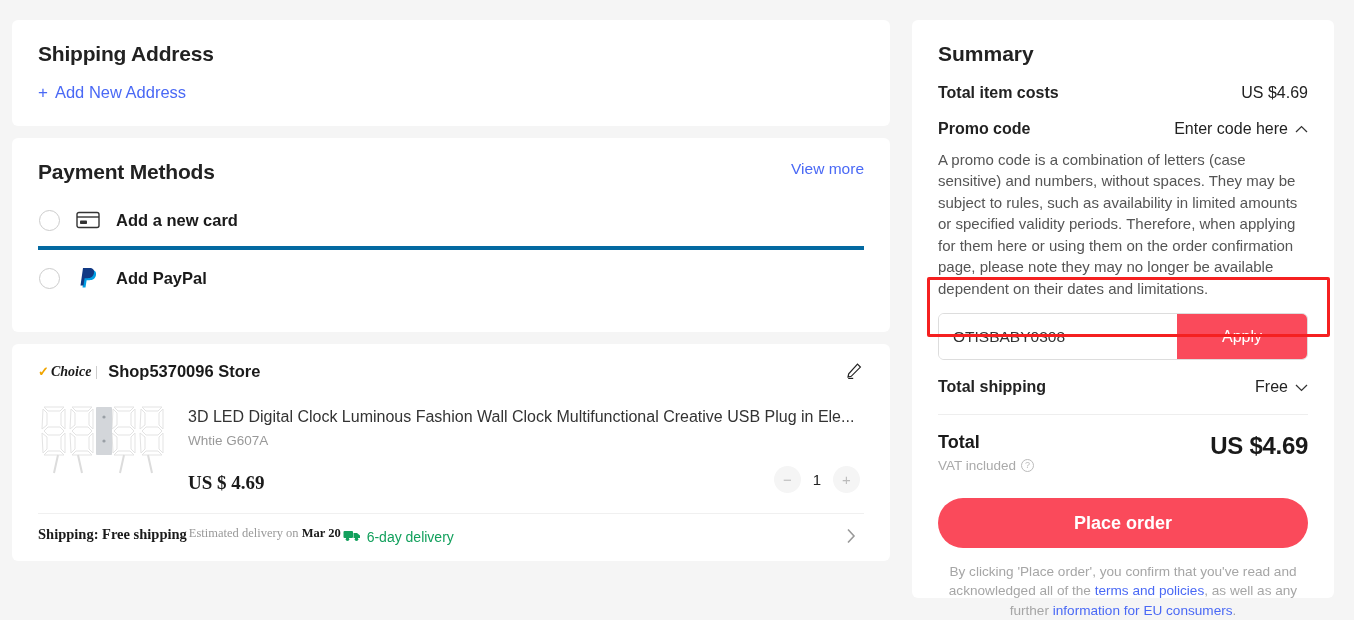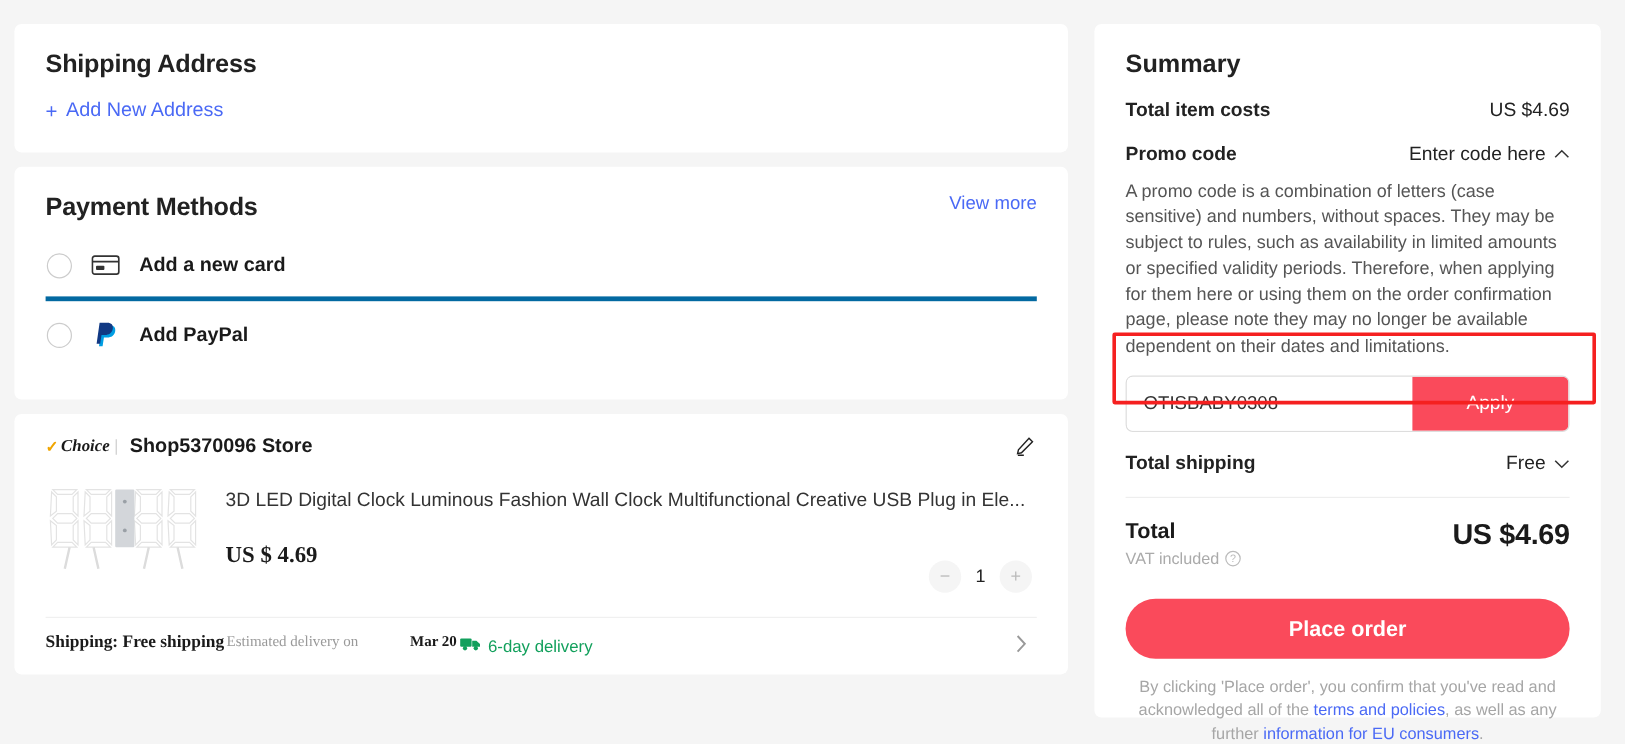--- a/index.html
+++ b/index.html
@@ -53,21 +53,21 @@
   .item-title { font-size: 16px; color: #333; line-height: 1.25; white-space: nowrap; overflow: hidden; text-overflow: ellipsis; max-width: 678px; cursor: pointer; }
   .item-variant { font-size: 13.5px; color: #999; margin-top: 6px; }
   .item-price { font-family: "Liberation Serif", serif; font-size: 19px; font-weight: bold; color: #1a1a1a; margin-top: 24px; }
   .qty { position: absolute; right: 4px; bottom: 2px; display: flex; align-items: center; gap: 9px; }
   .qbtn { width: 27px; height: 27px; border-radius: 50%; background: #f5f5f5; color: #bbb; display: flex; align-items: center; justify-content: center; font-size: 15px; cursor: pointer; line-height: 1; }
   .qval { font-size: 15px; color: #222; min-width: 14px; text-align: center; }
 
   .ship-row { border-top: 1px solid #f0f0f0; padding: 12px 0 16px 0; position: relative; display: flex; gap: 2px; cursor: pointer; }
   .ship-title { font-family: "Liberation Serif", serif; font-weight: bold; font-size: 14.5px; color: #1a1a1a; }
   .ship-eta { font-family: "Liberation Serif", serif; font-size: 12.5px; color: #999; }
-  .ship-eta b { color: #1a1a1a; margin-left: 40px; }
+  .ship-eta b { color: #1a1a1a; }
   .ship-days { display: flex; align-items: center; gap: 6px; color: #12a05c; font-size: 14px; margin-top: 3px; }
   .chev-right { position: absolute; right: 8px; top: 50%; transform: translateY(-50%); color: #999; }
 
   
   .sum-card { background: #fff; border-radius: 6px; padding: 22px 26px 22px 26px; height: 578px; }
   .sum-title { font-size: 21px; font-weight: bold; color: #222; }
   .sum-line { display: flex; align-items: center; justify-content: space-between; margin-top: 18px; }
   .sum-lbl { font-size: 16px; color: #222; }
   .sum-lbl.bold { font-weight: bold; }
   .sum-val { font-size: 16px; color: #222; }
@@ -191,20 +191,21 @@
             </g>
             <rect x="58" y="14" width="16" height="48" rx="1" fill="#d3d6da"></rect>
             <circle cx="66" cy="24" r="1.6" fill="#9aa0a6"></circle>
             <circle cx="66" cy="48" r="1.6" fill="#9aa0a6"></circle>
             <path d="M20 62 L16 80 M40 62 L44 80 M86 62 L82 80 M110 62 L114 80" stroke="#dcdcdc" stroke-width="2" fill="none"></path>
           </svg>
         </div>
 
         <div class="item-info">
           <div class="item-title">3D LED Digital Clock Luminous Fashion Wall Clock Multifunctional Creative USB Plug in Ele...</div>
+          <div class="item-variant">Whtie G607A</div>
           <div class="item-price">US $ 4.69</div>
           <div class="qty">
             <div class="qbtn">−</div>
             <div class="qval">1</div>
             <div class="qbtn">+</div>
           </div>
         </div>
       </div>
 
       <div class="ship-row">

